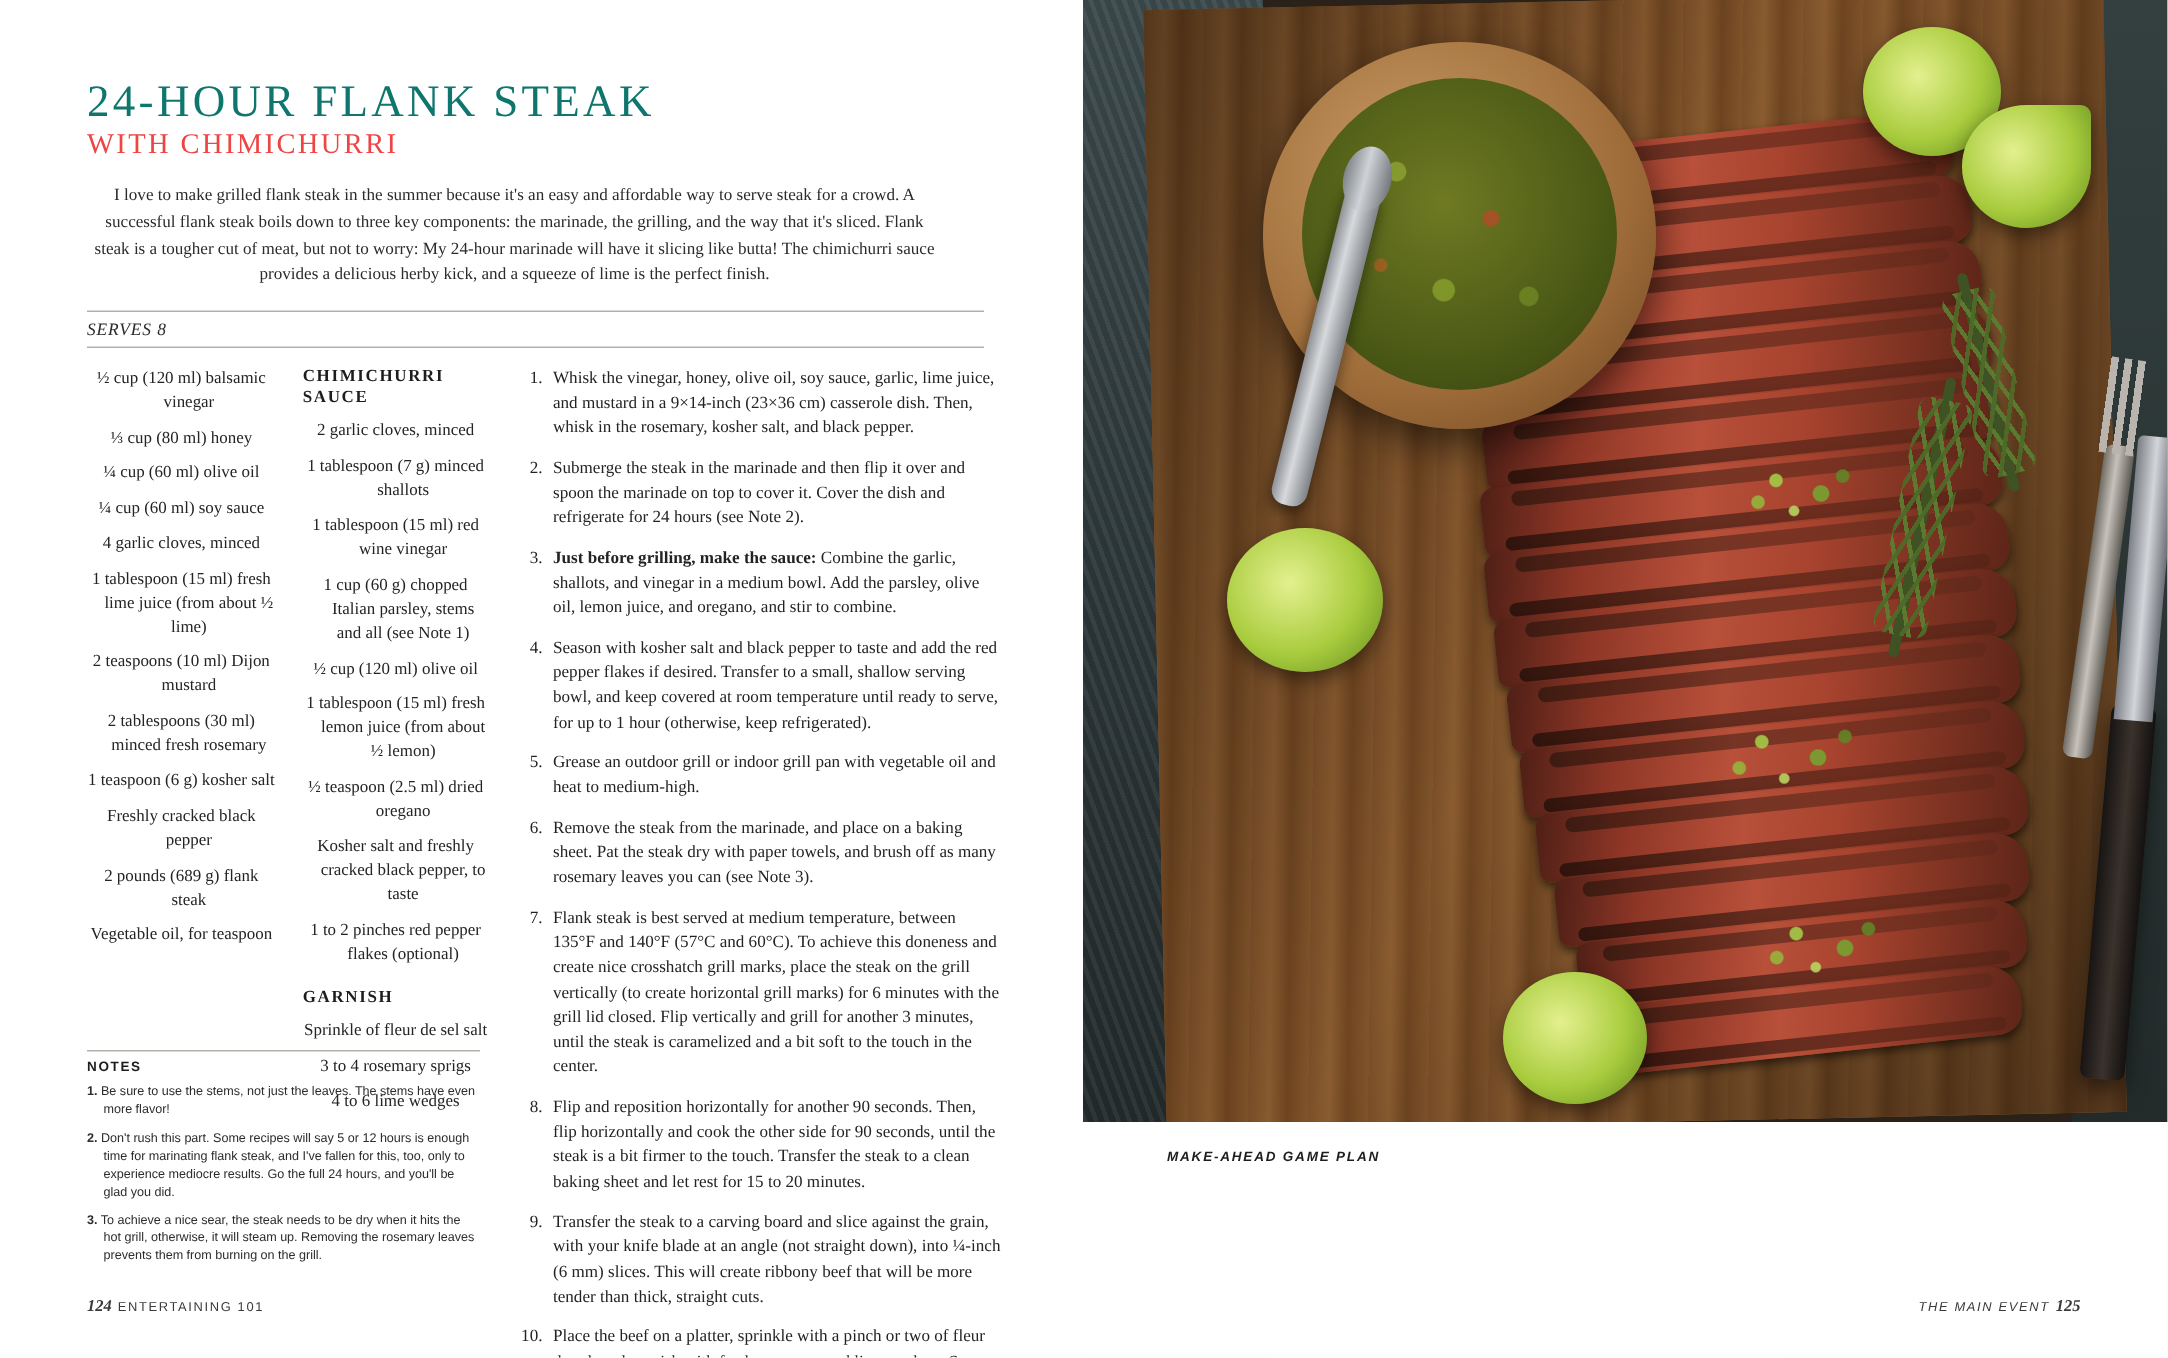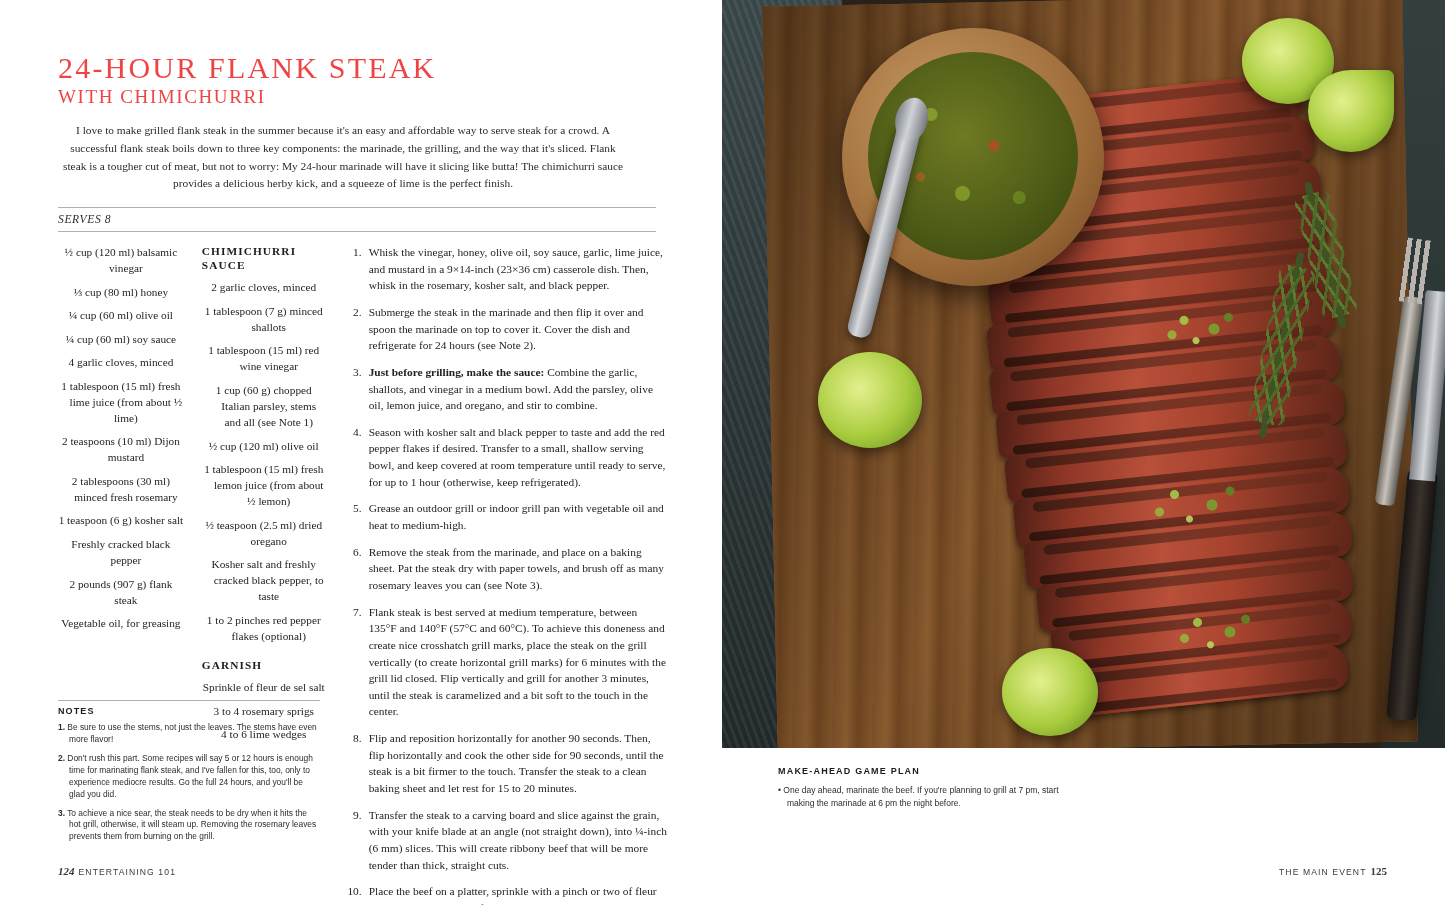--- a/index.html
+++ b/index.html
@@ -27,21 +27,21 @@
     height: 905px;
     background: #ffffff;
     box-sizing: border-box;
     padding: 52px 56px 0 58px;
   }
   .recipe-title {
     font-family: "Liberation Serif", serif;
     font-size: 30px;
     letter-spacing: 2.2px;
     font-weight: 400;
-    color: #ef4444;
+    color: #0f766e;
     margin: 0 0 2px 0;
     line-height: 1.08;
   }
   .recipe-subtitle {
     font-family: "Liberation Serif", serif;
     font-size: 19px;
     letter-spacing: 1.6px;
     color: #ef4444;
     margin: 0 0 14px 0;
     font-weight: 400;
@@ -180,20 +180,21 @@
     letter-spacing: 0;
     margin-right: 4px;
     font-style: italic;
   }
   
   .page-right {
     position: relative;
     width: 723px;
     height: 905px;
     background: #fef9c3;
+    font-style: italic;
   }
   .photo {
     position: absolute;
     left: 0;
     top: 0;
     width: 723px;
     height: 748px;
     overflow: hidden;
     background: #2a2118;
   }
@@ -508,24 +509,24 @@
         <div class="ing-item">
             <span class="hang">2 tablespoons (30 ml) minced fresh rosemary</span>
           </div>
         <div class="ing-item">
             <span class="hang">1 teaspoon (6 g) kosher salt</span>
           </div>
         <div class="ing-item">
             <span class="hang">Freshly cracked black pepper</span>
           </div>
         <div class="ing-item">
-            <span class="hang">2 pounds (907 g) flank steak</span>
-          </div>
-        <div class="ing-item">
-            <span class="hang">Vegetable oil, for greasing</span>
+            <span class="hang">2 pounds (689 g) flank steak</span>
+          </div>
+        <div class="ing-item">
+            <span class="hang">Vegetable oil, for teaspoon</span>
           </div>
       </div>
 
       <div class="col-ing2">
         <div class="sub-head">CHIMICHURRI SAUCE</div>
         <div class="ing-item">
             <span class="hang">2 garlic cloves, minced</span>
           </div>
         <div class="ing-item">
             <span class="hang">1 tablespoon (7 g) minced shallots</span>
@@ -634,21 +635,20 @@
       <div class="rosemary" style="left:556px; top:250px; height:190px; transform: rotate(12deg);"></div>
       <div class="rosemary" style="left:600px; top:180px; height:150px; transform: rotate(-14deg);"></div>
 
       <div class="fork"></div>
       <div class="knife"></div>
     </div>
 
     <div class="caption-area">
       <div class="cap-col-a">
         <div class="cap-head">MAKE-AHEAD GAME PLAN</div>
-        <div class="cap-item">• <span>One day ahead, marinate the beef. If you're planning to grill at 7 pm, start making the marinade at 6 pm the night before.</span></div>
       </div>
     </div>
 
     <div class="footer-right">
       <span>THE MAIN EVENT</span><span class="pg">125</span>
     </div>
   </div>
 </div>
 
 </body></html>

